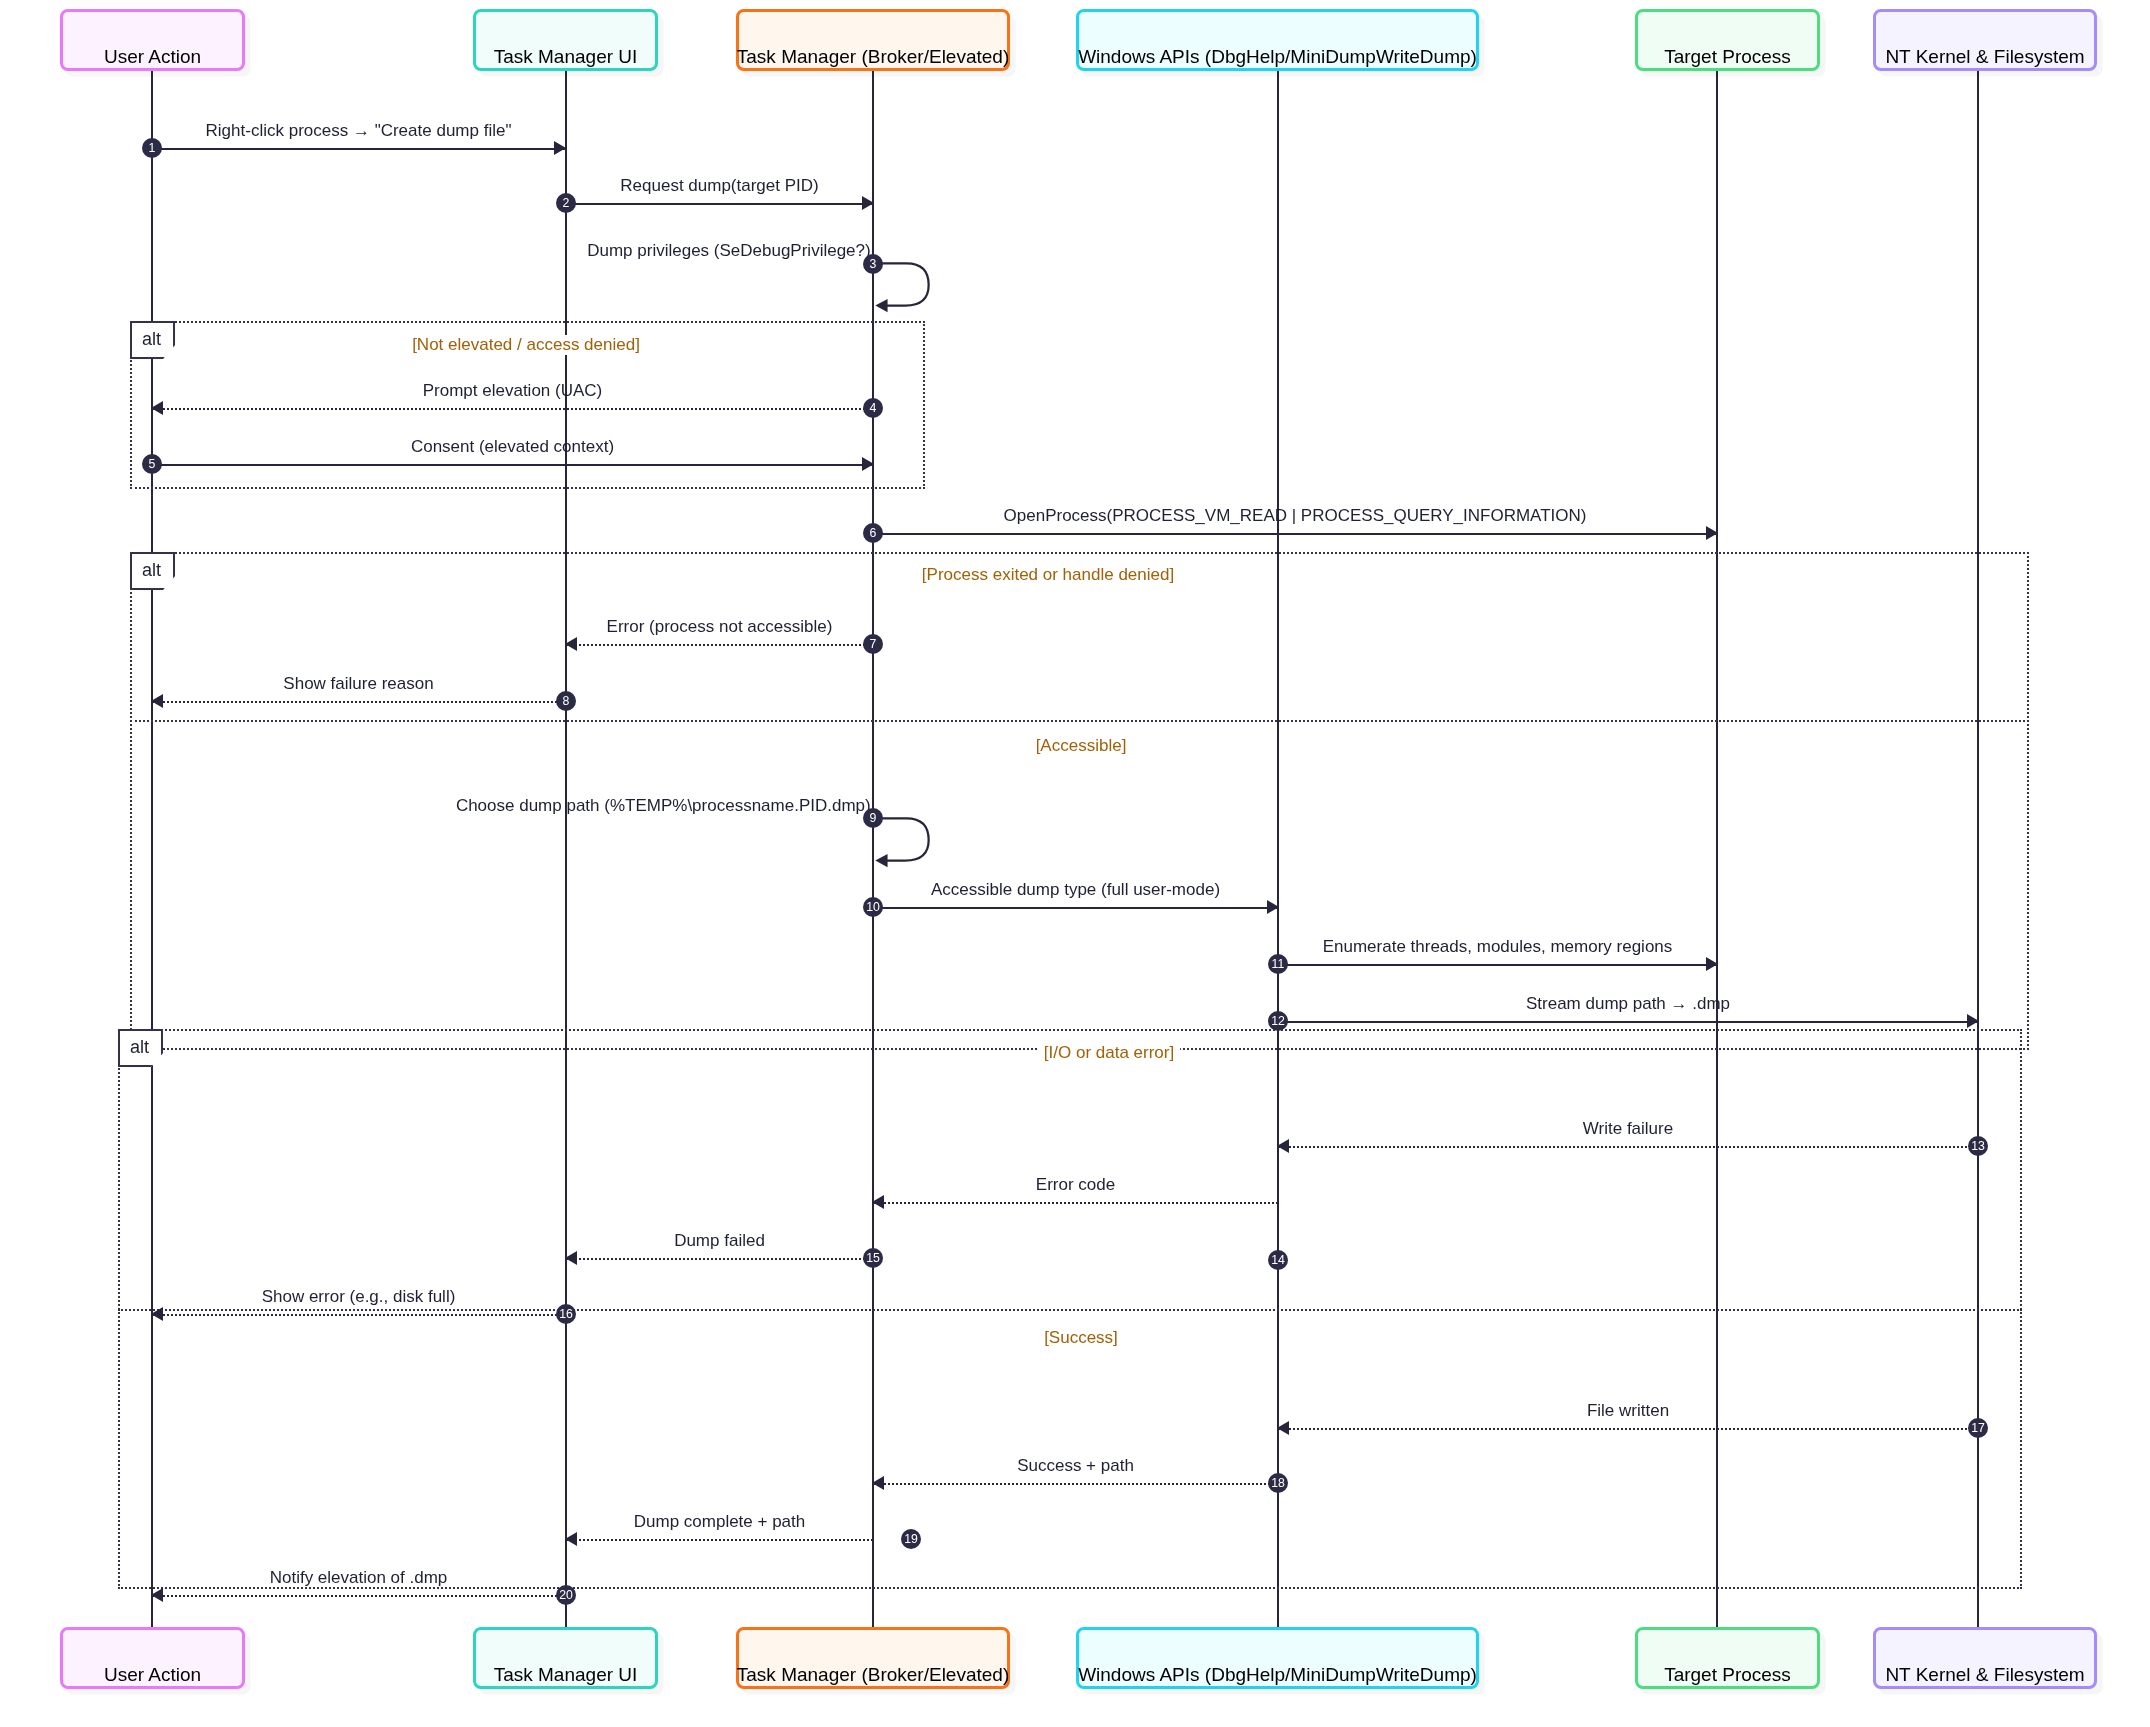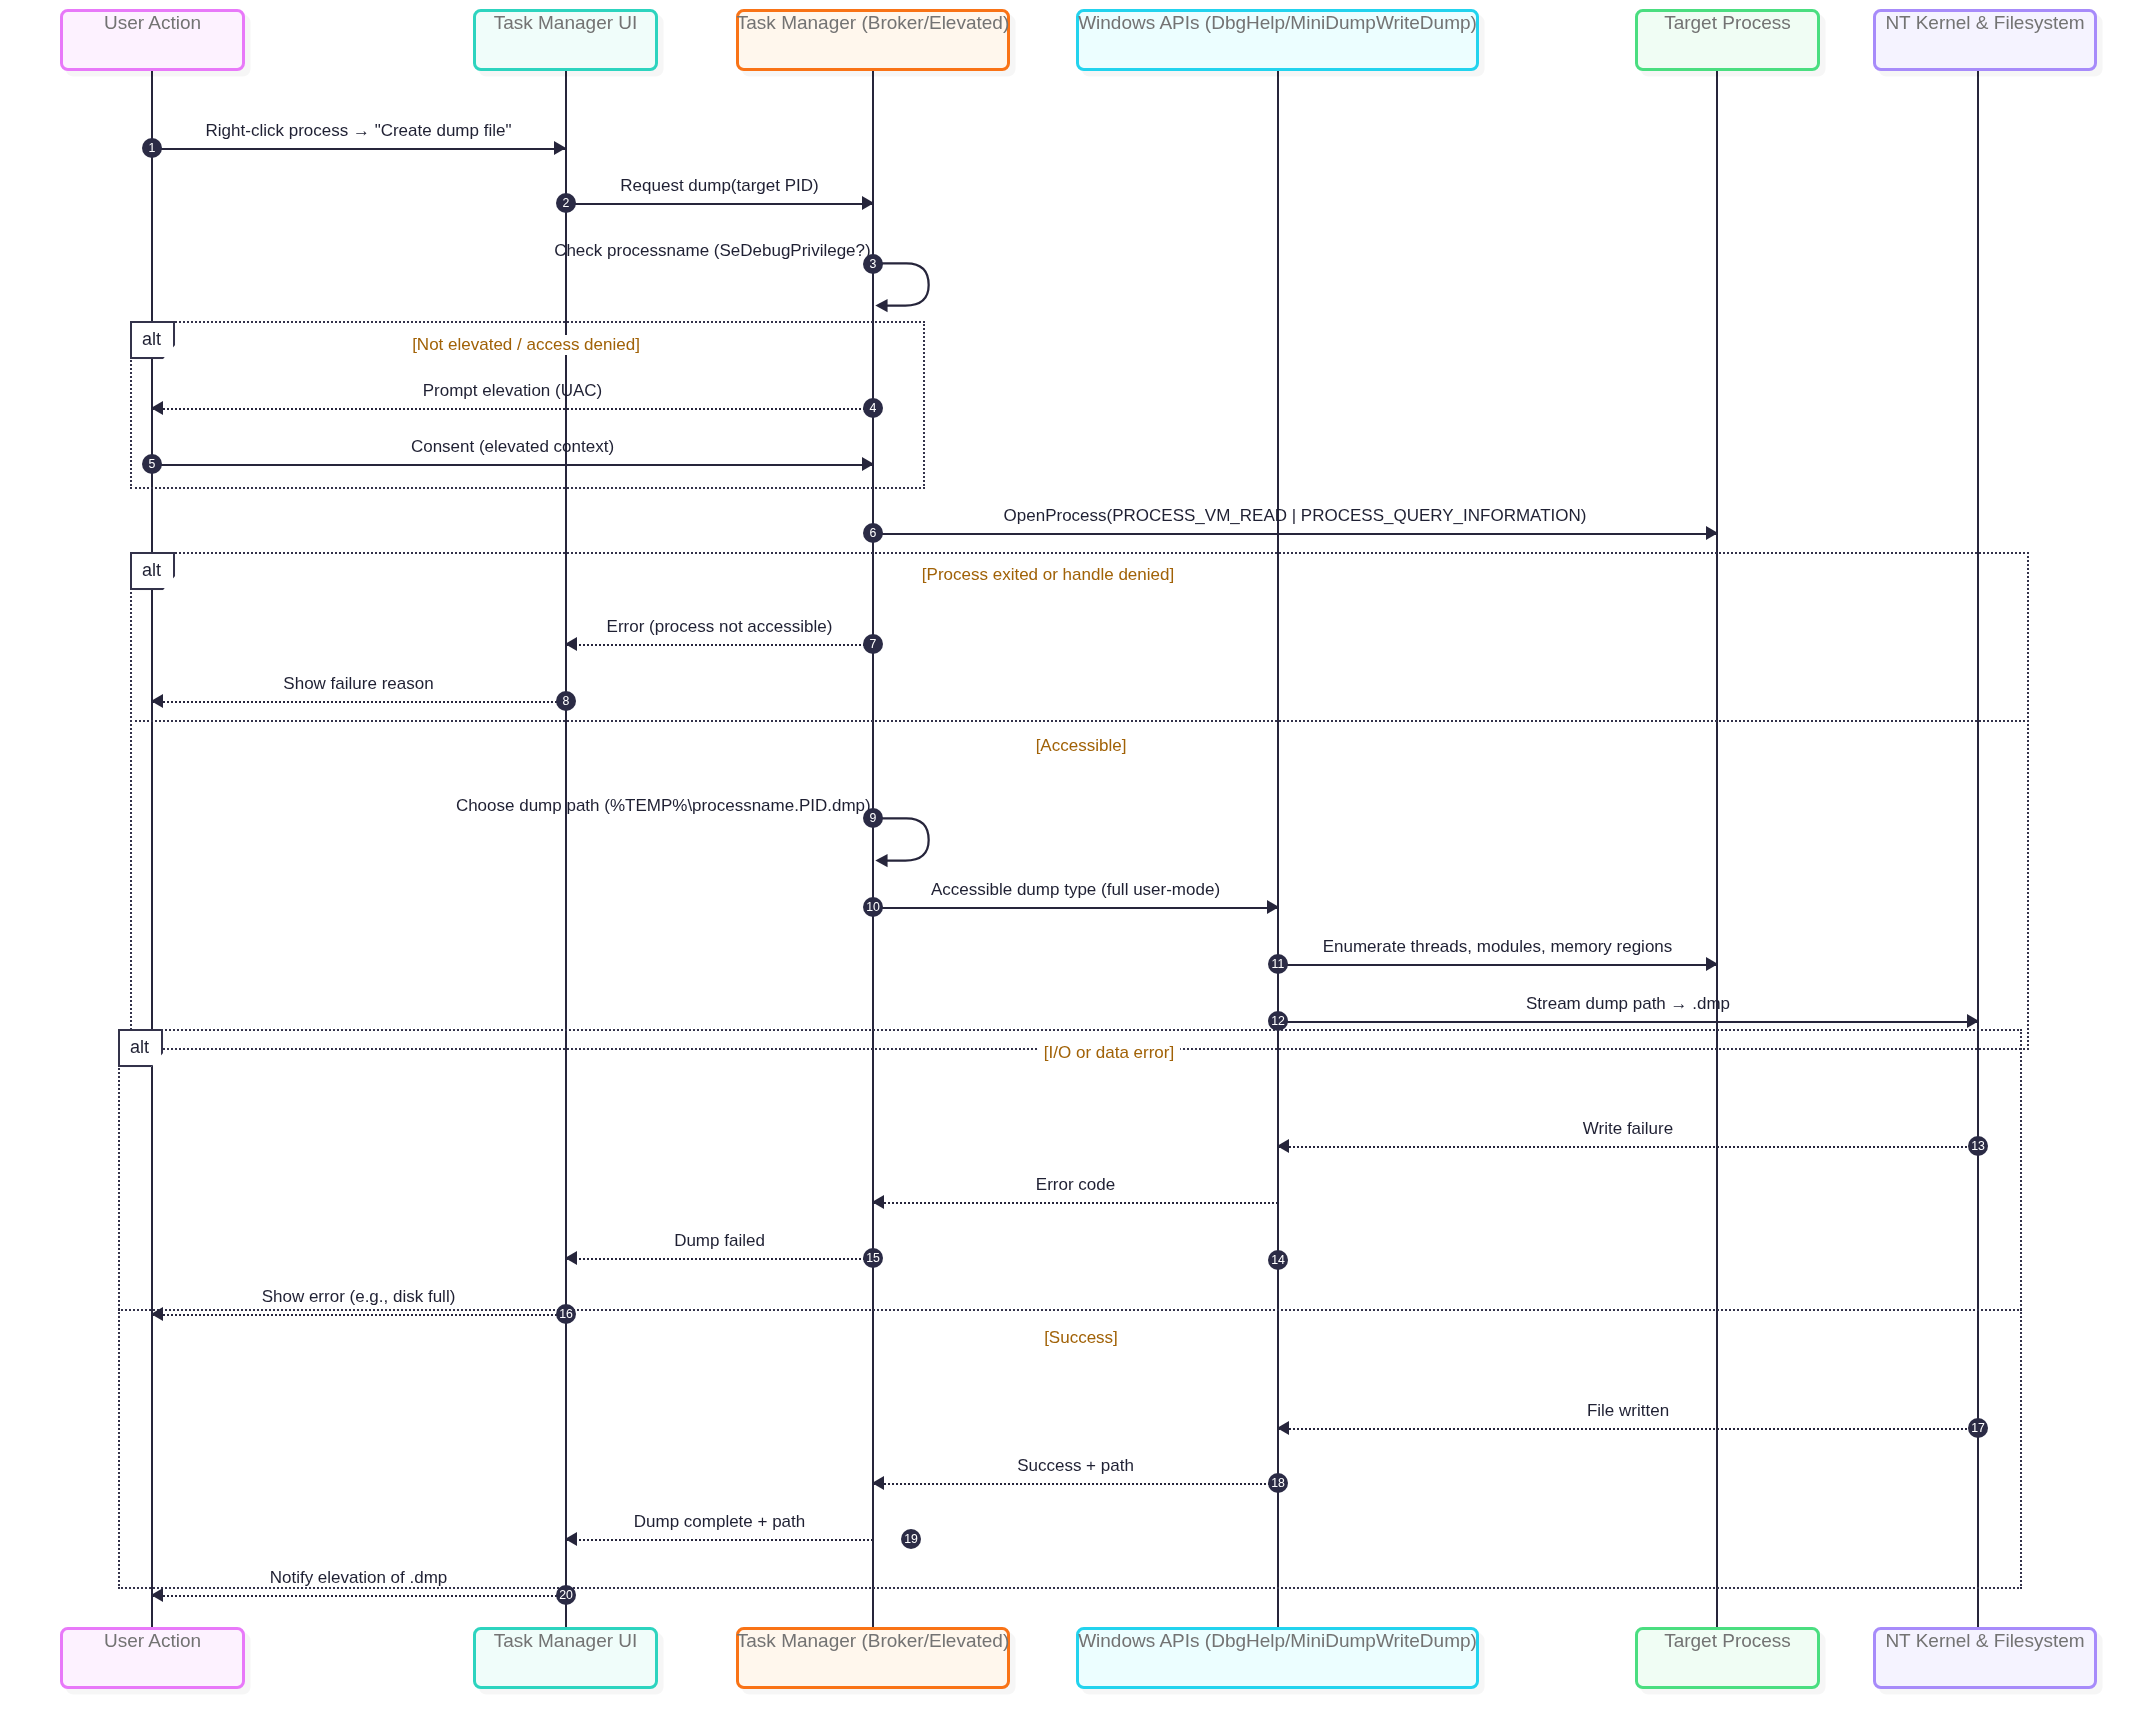--- a/index.html
+++ b/index.html
@@ -15,25 +15,25 @@
     background: #ffffff;
     overflow: hidden;
   }
   
   .actor-box {
     position: absolute;
     border-radius: 7.8px;
     border-width: 3.4px;
     border-style: solid;
     display: flex;
-    align-items: flex-start;
+    align-items: flex-end;
     justify-content: center;
     text-align: center;
     font-size: 19px;
-    color: #737373;
+    color: #000000;
     box-shadow: 5.6px 5.6px 0 0 rgba(0,0,0,0.035);
     padding: 0 5.6px;
     line-height: 1.15;
     z-index: 6;
     white-space: nowrap;
   }
   
   .lifeline {
     position: absolute;
     width: 2.2px;
@@ -212,21 +212,21 @@
       <div class="line"></div>
       <div class="head"></div>
       <div class="label">Request dump(target PID)</div>
     </div>
     <div class="seqnum" style="left: 566px; top: 203px;">2</div>
     <div class="selfmsg" style="left: 873px; top: 260px;">
       <svg width="78" height="50" viewBox="0 0 140 90">
         <path d="M 0 6 L 60 6 Q 100 6 100 45 Q 100 82 58 82 L 10 82" fill="none" stroke="#26253b" stroke-width="4"></path>
         <path d="M 26 70 L 4 82 L 26 94 Z" fill="#26253b"></path>
       </svg>
-      <div class="label">Check processname (SeDebugPrivilege?)</div>
+      <div class="label">Dump privileges (SeDebugPrivilege?)</div>
     </div>
     <div class="seqnum" style="left: 873px; top: 264px;">3</div>
     <div class="msg dotted left" style="left: 152px; top: 408px; width: 721px;">
       <div class="line"></div>
       <div class="head"></div>
       <div class="label">Prompt elevation (UAC)</div>
     </div>
     <div class="seqnum" style="left: 873px; top: 408px;">4</div>
     <div class="msg solid right" style="left: 152px; top: 464px; width: 721px;">
       <div class="line"></div>

